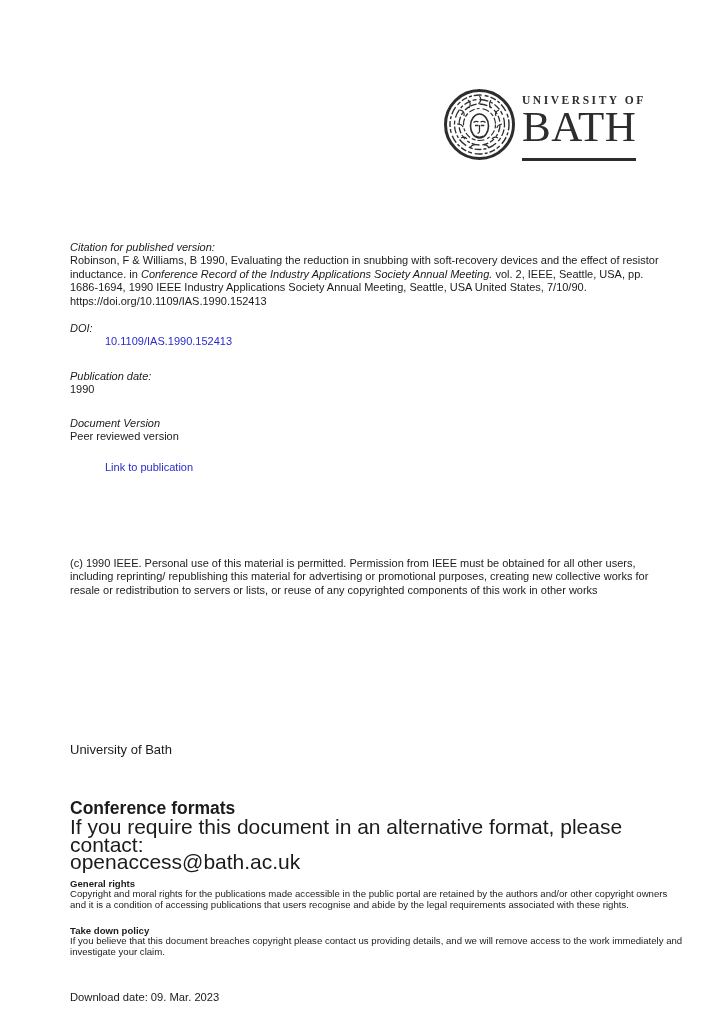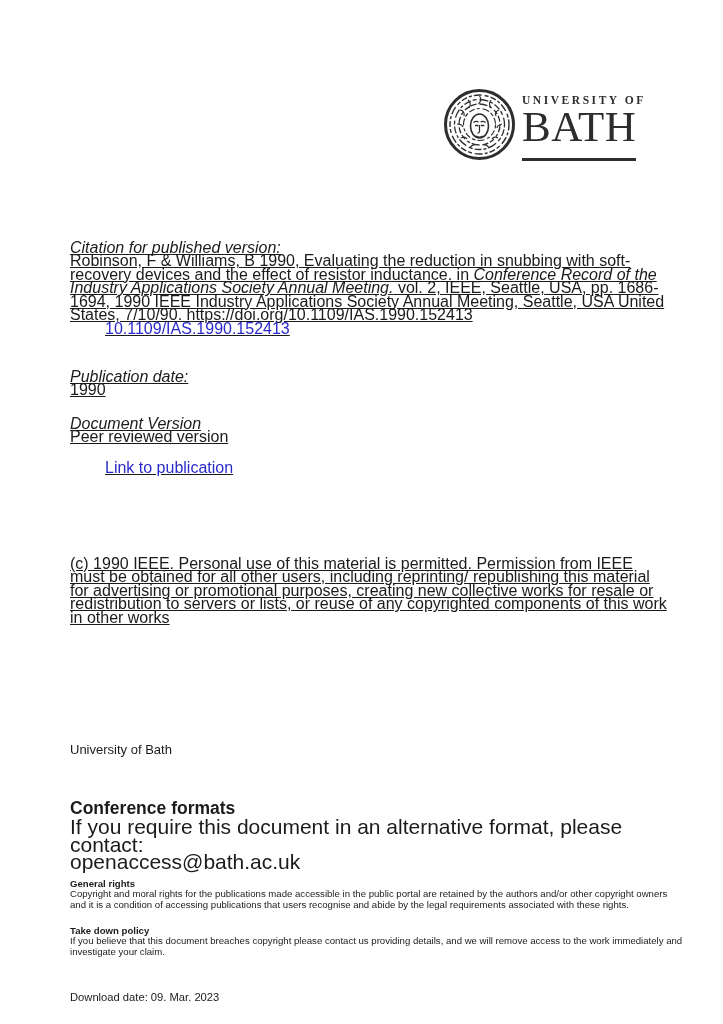--- a/index.html
+++ b/index.html
@@ -40,21 +40,21 @@
     line-height: 0.95;
     letter-spacing: 0.5px;
     color: #2d2d2d;
     border-bottom: 3.5px solid #2d2d2d;
     padding-bottom: 10px;
     margin-top: 1px;
     white-space: nowrap;
   }
 
   
-  .block { position: absolute; left: 70px; font-size: 16px; line-height: 13.4px; text-decoration: underline; }
+  .block { position: absolute; left: 70px; font-size: 11px; line-height: 13.4px; }
   .italic { font-style: italic; }
   a.link { color: #2a2acb; text-decoration: none; cursor: pointer; margin-left: 35px; }
 
   .citation   { top: 241px; width: 601px; }
   .doi        { top: 322px; width: 601px; }
   .pubdate    { top: 370px; width: 601px; }
   .docversion { top: 417px; width: 601px; }
   .linkpub    { top: 461px; }
   .copyright  { top: 557px; width: 601px; }
 
@@ -101,20 +101,21 @@
       <div class="logo-bottom">BATH</div>
     </div>
   </div>
 
   <div class="block citation">
     <div class="italic">Citation for published version:</div>
     <div><span>Robinson, F &amp; Williams, B 1990, Evaluating the reduction in snubbing with soft-recovery devices and the effect of resistor inductance. in </span><span class="italic">Conference Record of the Industry Applications Society Annual Meeting.</span><span> vol. 2, IEEE, Seattle, USA, pp. 1686-1694, 1990 IEEE Industry Applications Society Annual Meeting, Seattle, USA United States, 7/10/90. https://doi.org/10.1109/IAS.1990.152413</span></div>
   </div>
 
   <div class="block doi">
+    <div class="italic">DOI:</div>
     <div><a class="link">10.1109/IAS.1990.152413</a></div>
   </div>
 
   <div class="block pubdate">
     <div class="italic">Publication date:</div>
     <div>1990</div>
   </div>
 
   <div class="block docversion">
     <div class="italic">Document Version</div>

